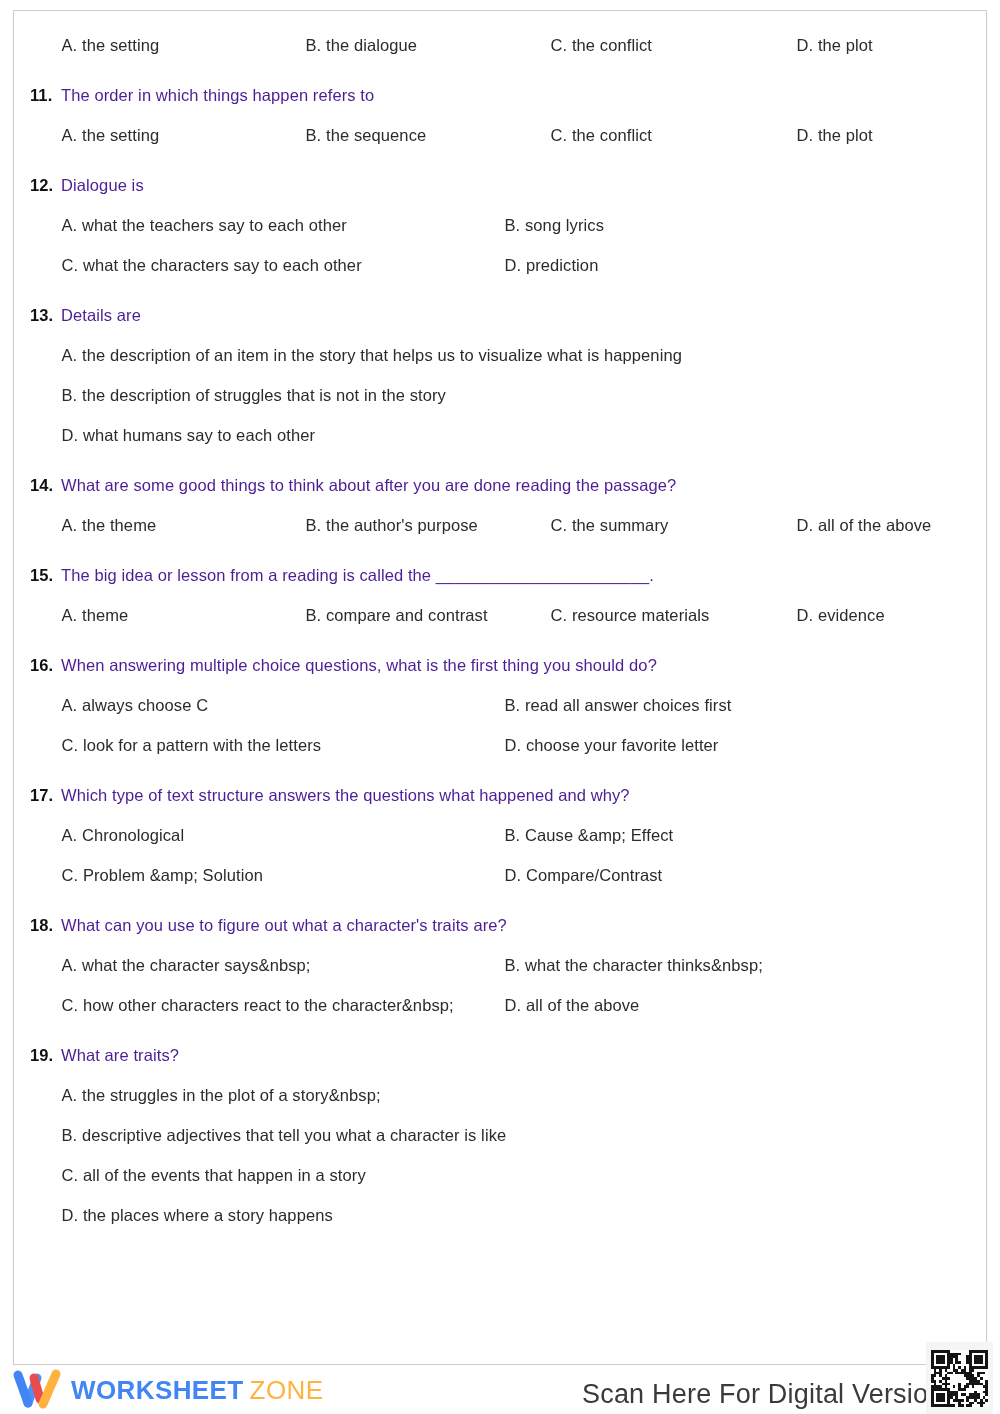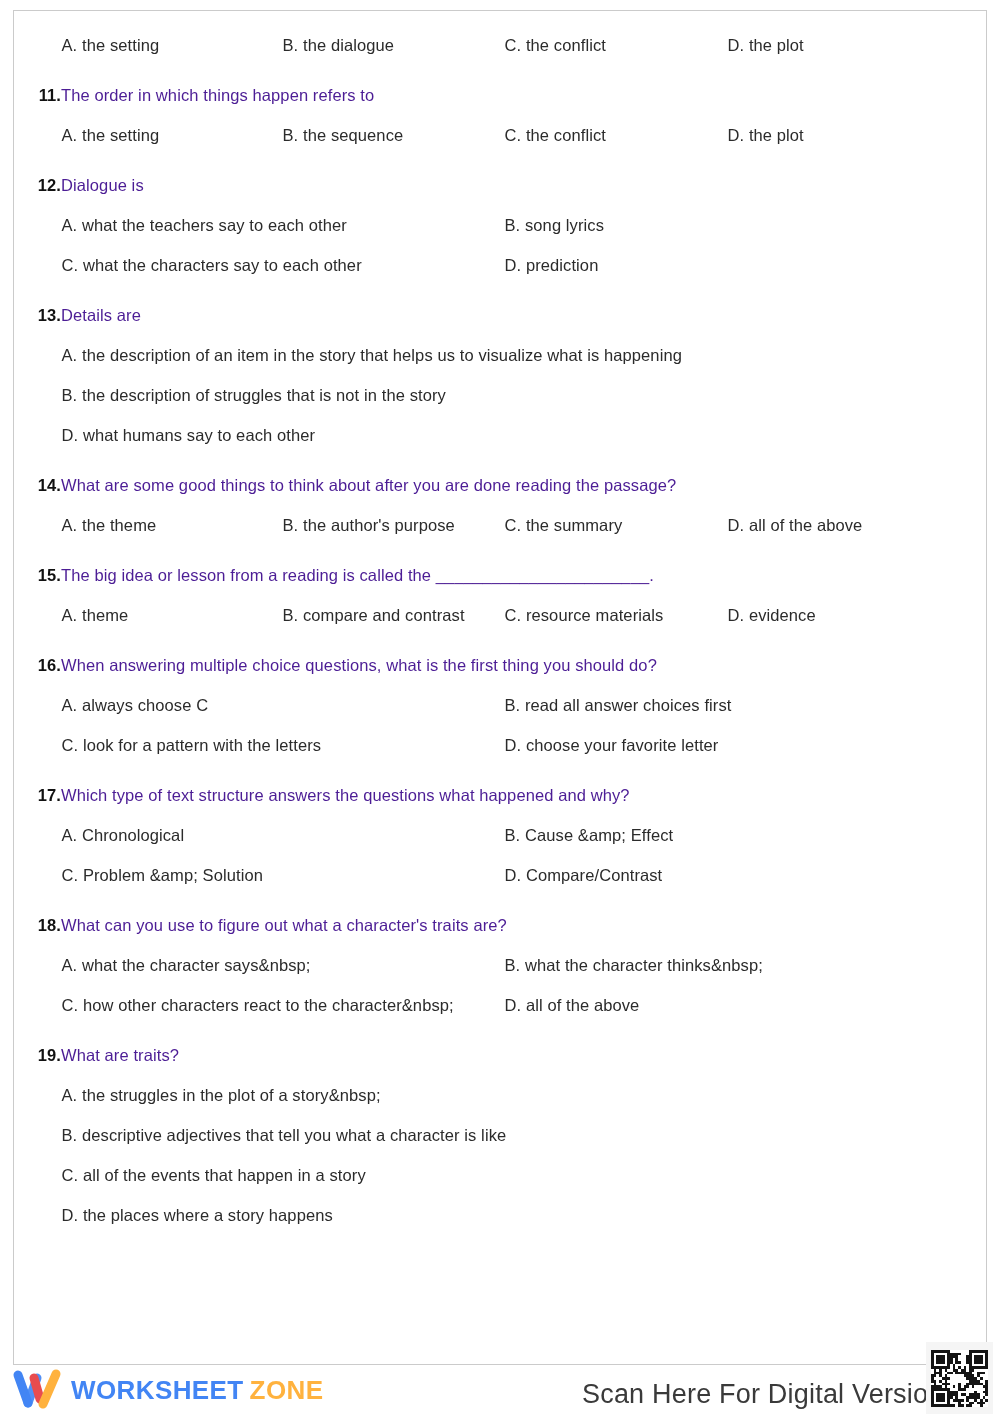--- a/index.html
+++ b/index.html
@@ -11,39 +11,39 @@
   }
   .sheet{
     position:absolute;left:13px;top:10px;width:974px;height:1355px;
     border:1.5px solid #cbcbcb;box-sizing:border-box;background:#fff;
   }
   .content{padding:14px 18px 0 16px;}
   .q-block + .q-block{margin-top:10px;}
   .q-row{display:flex;align-items:center;height:40px;}
   .q-num{
     font-weight:bold;color:#111;width:31px;flex:none;
-    font-size:16.5px;letter-spacing:.1px;text-align:right;
+    font-size:16.5px;letter-spacing:.1px;
   }
   .q-text{color:#4c1d95;font-size:16.5px;letter-spacing:.1px;white-space:pre;}
   .opts{margin-left:31.5px;display:grid;}
-  .cols4{grid-template-columns:221px 222px 223px 1fr;}
+  .cols4{grid-template-columns:221px 222px 223px 1fr;gap:23px;}
   .cols2{grid-template-columns:443px 1fr;}
   .cols1{grid-template-columns:1fr;}
   .opt{
     display:flex;align-items:center;height:40px;
     font-size:16.5px;color:#2b2b2b;letter-spacing:.1px;white-space:pre;
   }
   
   .brand{
     position:absolute;left:12px;top:1367px;height:46px;
     display:flex;align-items:center;
   }
   .brand .mark{margin-right:9px;flex:none;}
   .brand-word1{color:var(--brand-blue,#4285F4);font-size:26px;font-weight:700;letter-spacing:.4px;}
-  .brand-word2{color:var(--brand-amber,#FFB23E);font-size:26px;font-weight:700;letter-spacing:.4px;margin-left:6px;}
+  .brand-word2{color:var(--brand-amber,#FFB23E);font-size:26px;font-weight:400;letter-spacing:.4px;margin-left:6px;}
   .scan{
     position:absolute;left:582px;top:1379px;
     font-size:27px;color:#3a3a3a;letter-spacing:.2px;
   }
   .qr-box{
     position:absolute;left:926px;top:1342px;width:67px;height:72px;
     background:#f5f5f5;display:flex;align-items:center;justify-content:center;
   }
 </style>
 </head>

